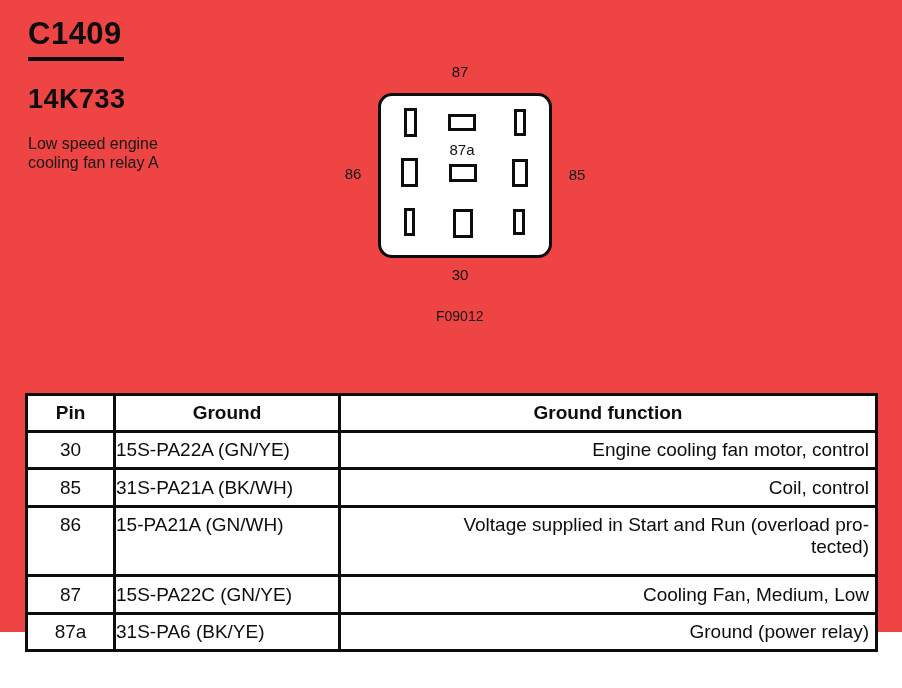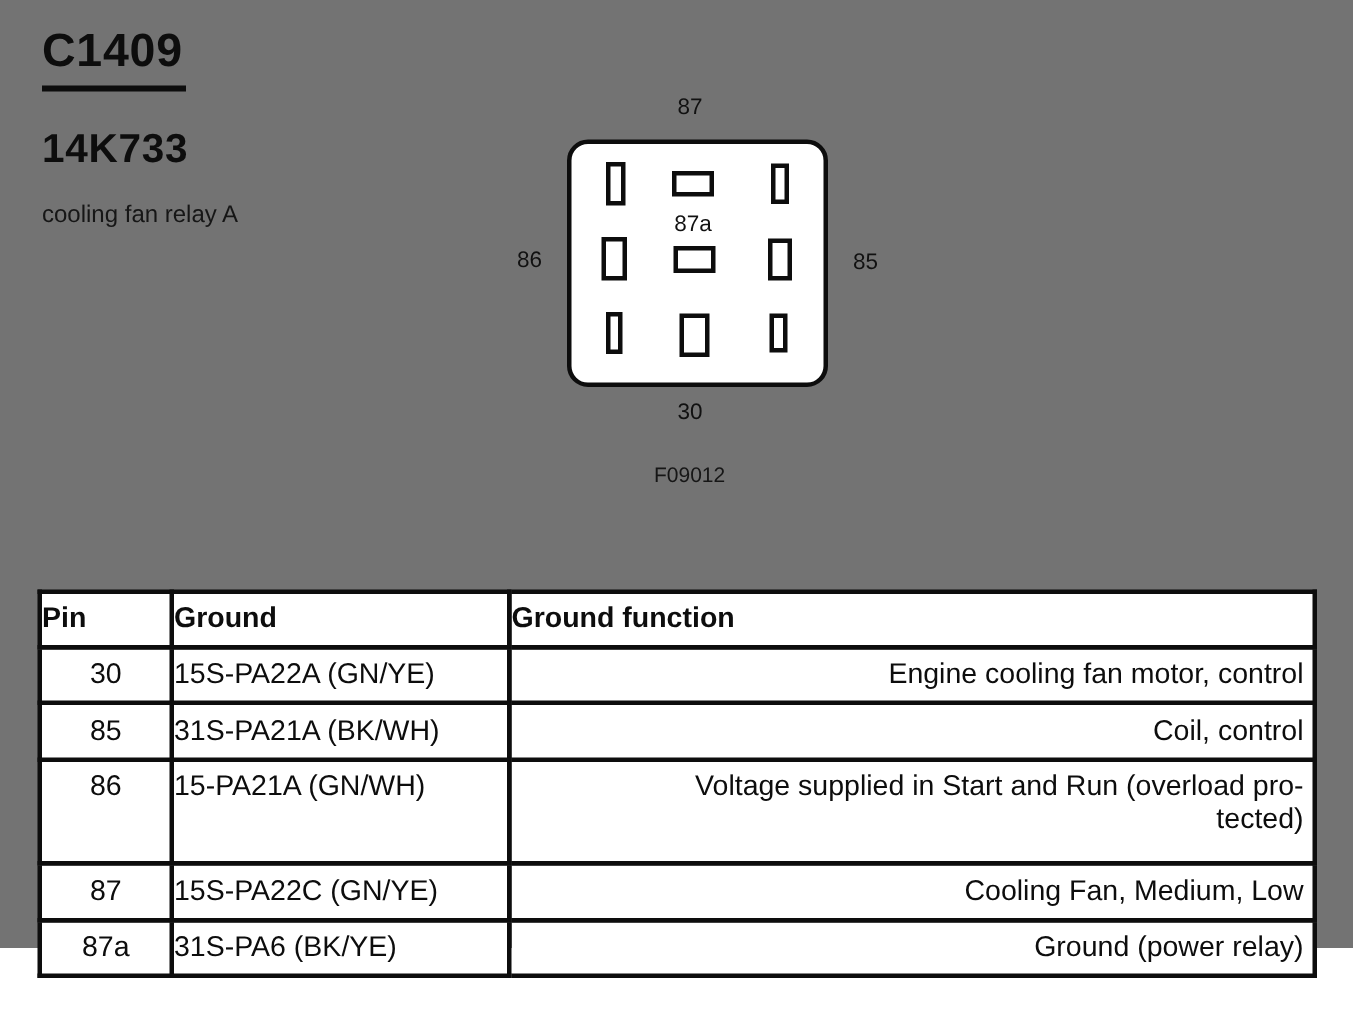--- a/index.html
+++ b/index.html
@@ -4,21 +4,21 @@
 <style>
   * { margin: 0; padding: 0; box-sizing: border-box; }
   html, body { background: #ffffff; }
   body {
     width: 902px; height: 688px;
     font-family: "Liberation Sans", sans-serif;
     color: #0d0d0d;
     position: relative;
     overflow: hidden;
   }
-  .page { position: absolute; left: 0; top: 0; width: 902px; height: 632px; background: #737373; }
+  .page { position: absolute; left: 0; top: 0; width: 902px; height: 632px; background: #ef4444; }
 
   
   .connector-id {
     position: absolute; left: 28px; top: 16px;
     font-size: 31px; font-weight: bold; letter-spacing: 0.5px;
     border-bottom: 4px solid #0d0d0d; padding-bottom: 5px; padding-right: 2px;
     display: inline-block;
   }
   .part-number {
     position: absolute; left: 28px; top: 84px;
@@ -48,38 +48,39 @@
   
   table.pinout {
     position: absolute; left: 25px; top: 393px; width: 853px;
     border-collapse: collapse; table-layout: fixed;
     font-size: 19px; color: #0d0d0d;
   }
   table.pinout th, table.pinout td {
     border: 3px solid #0d0d0d; background: #fff;
     vertical-align: middle; overflow: hidden;
   }
-  table.pinout th { font-weight: bold; text-align: left; height: 37px; }
+  table.pinout th { font-weight: bold; text-align: center; height: 37px; }
   col.c-pin { width: 88px; }
   col.c-circuit { width: 225px; }
   td.pin-cell { text-align: center; }
   td.circuit-cell { text-align: left; }
   td.function-cell { text-align: right; padding-left: 9px; padding-right: 6px; white-space: pre-line; }
   tr.row-a td { height: 37px; }
   tr.row-b td { height: 38px; }
   tr.row-tall td { height: 69px; vertical-align: top; padding-top: 6px; }
 </style>
 </head>
 <body>
 
 <div class="page">
 
   <div class="connector-id">C1409</div>
   <div class="part-number">14K733</div>
   <div class="part-desc">
+    <div>Low speed engine</div>
     <div>cooling fan relay A</div>
   </div>
 
   <div class="pin-label" style="left:438px; top:63px; width:44px;">87</div>
 
   <div class="connector-body"></div>
 
   <div class="slot" style="left:404px; top:108px; width:13px; height:29px;"></div>
   <div class="slot" style="left:448px; top:114px; width:28px; height:17px;"></div>
   <div class="slot" style="left:514px; top:109px; width:12px; height:27px;"></div>

